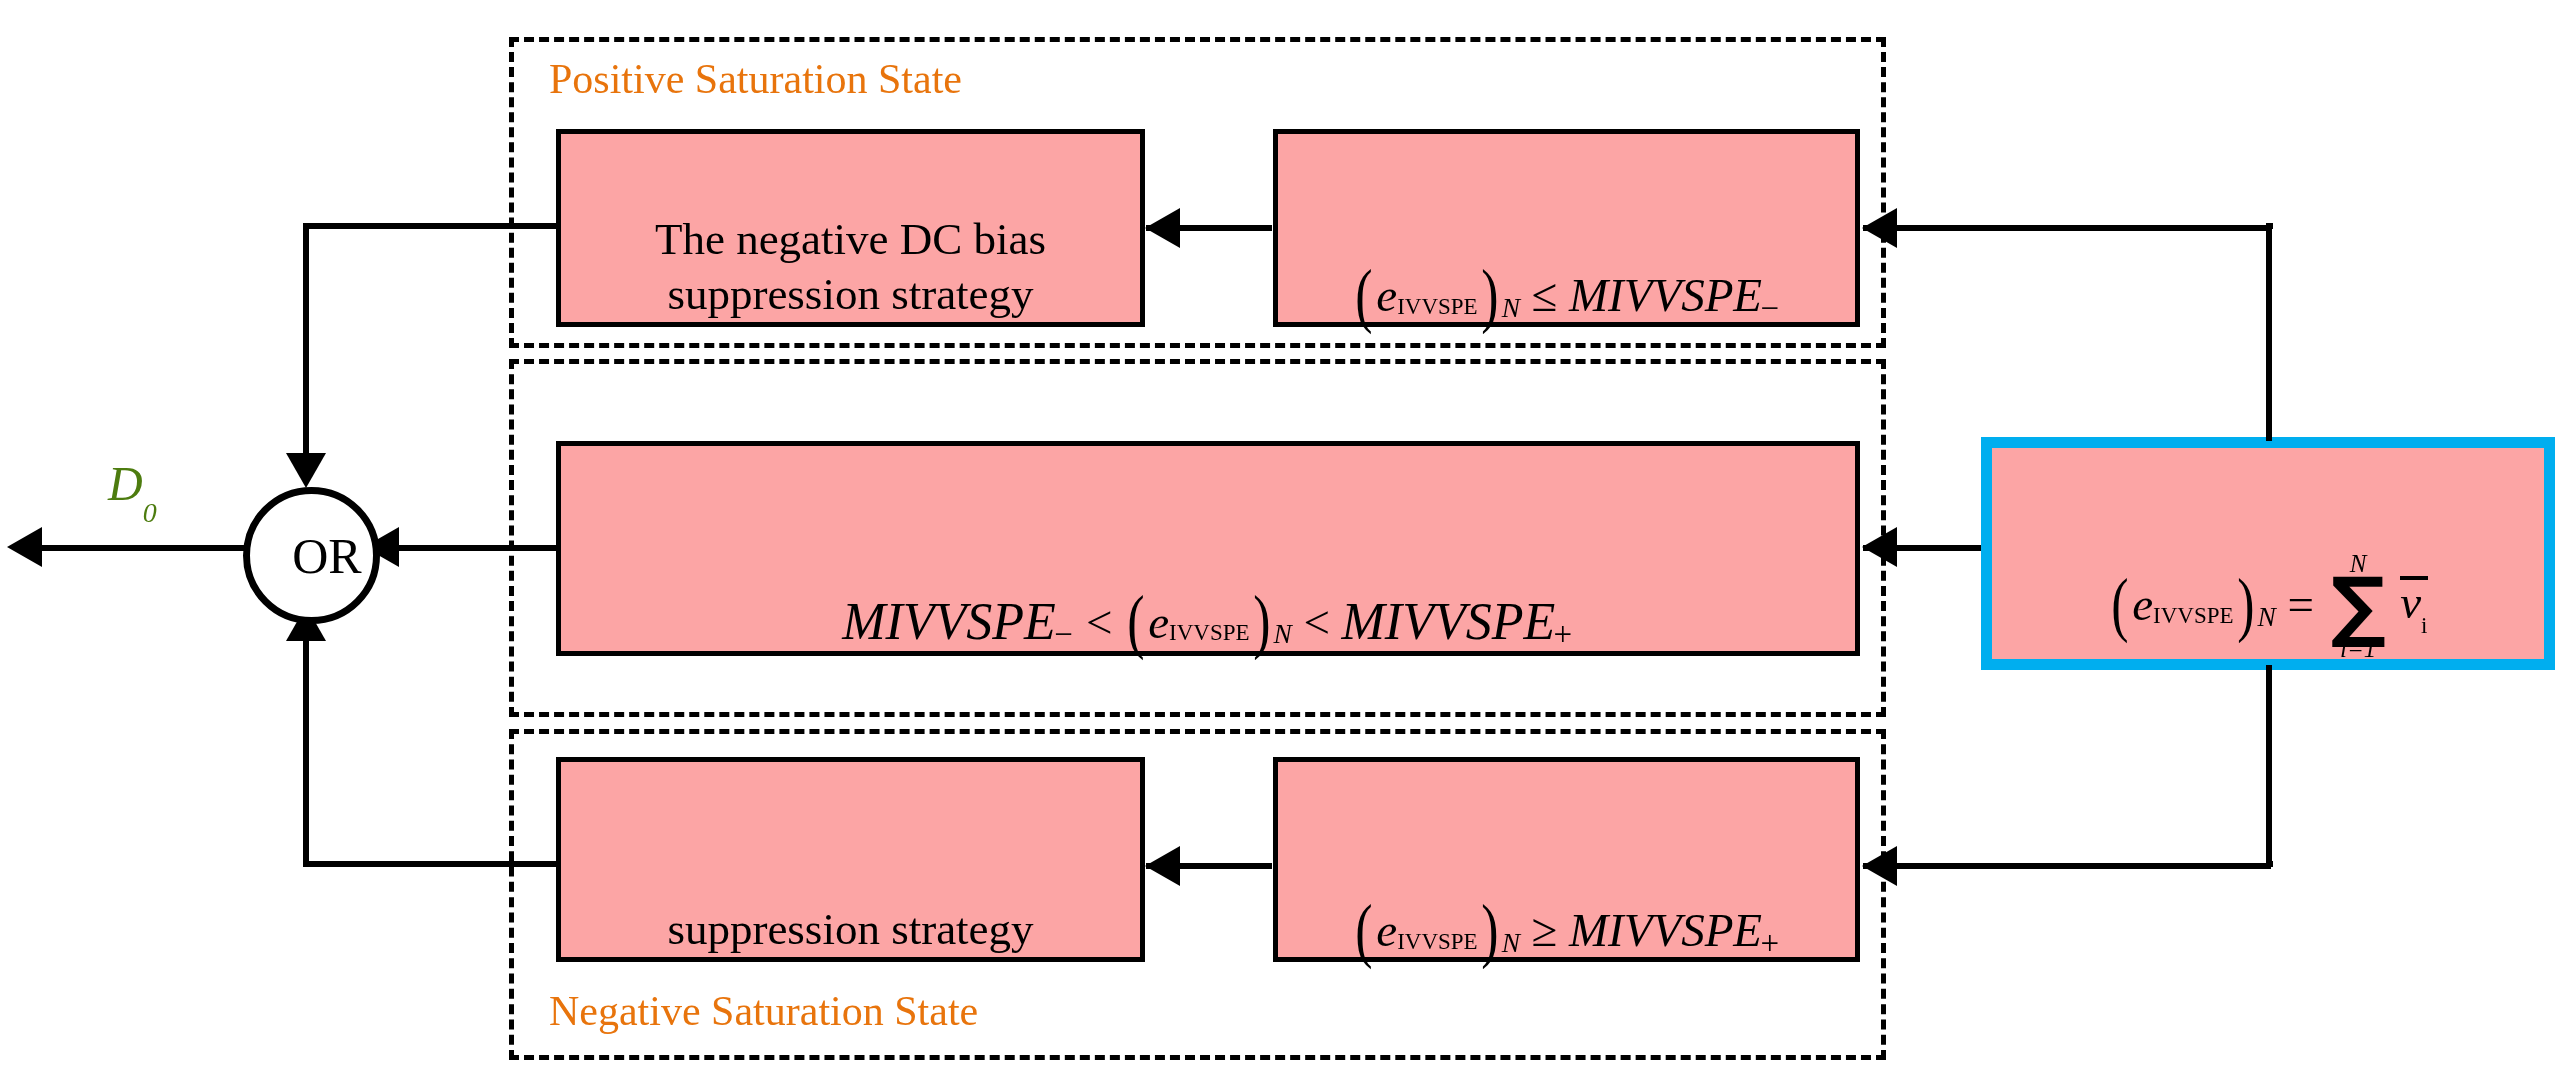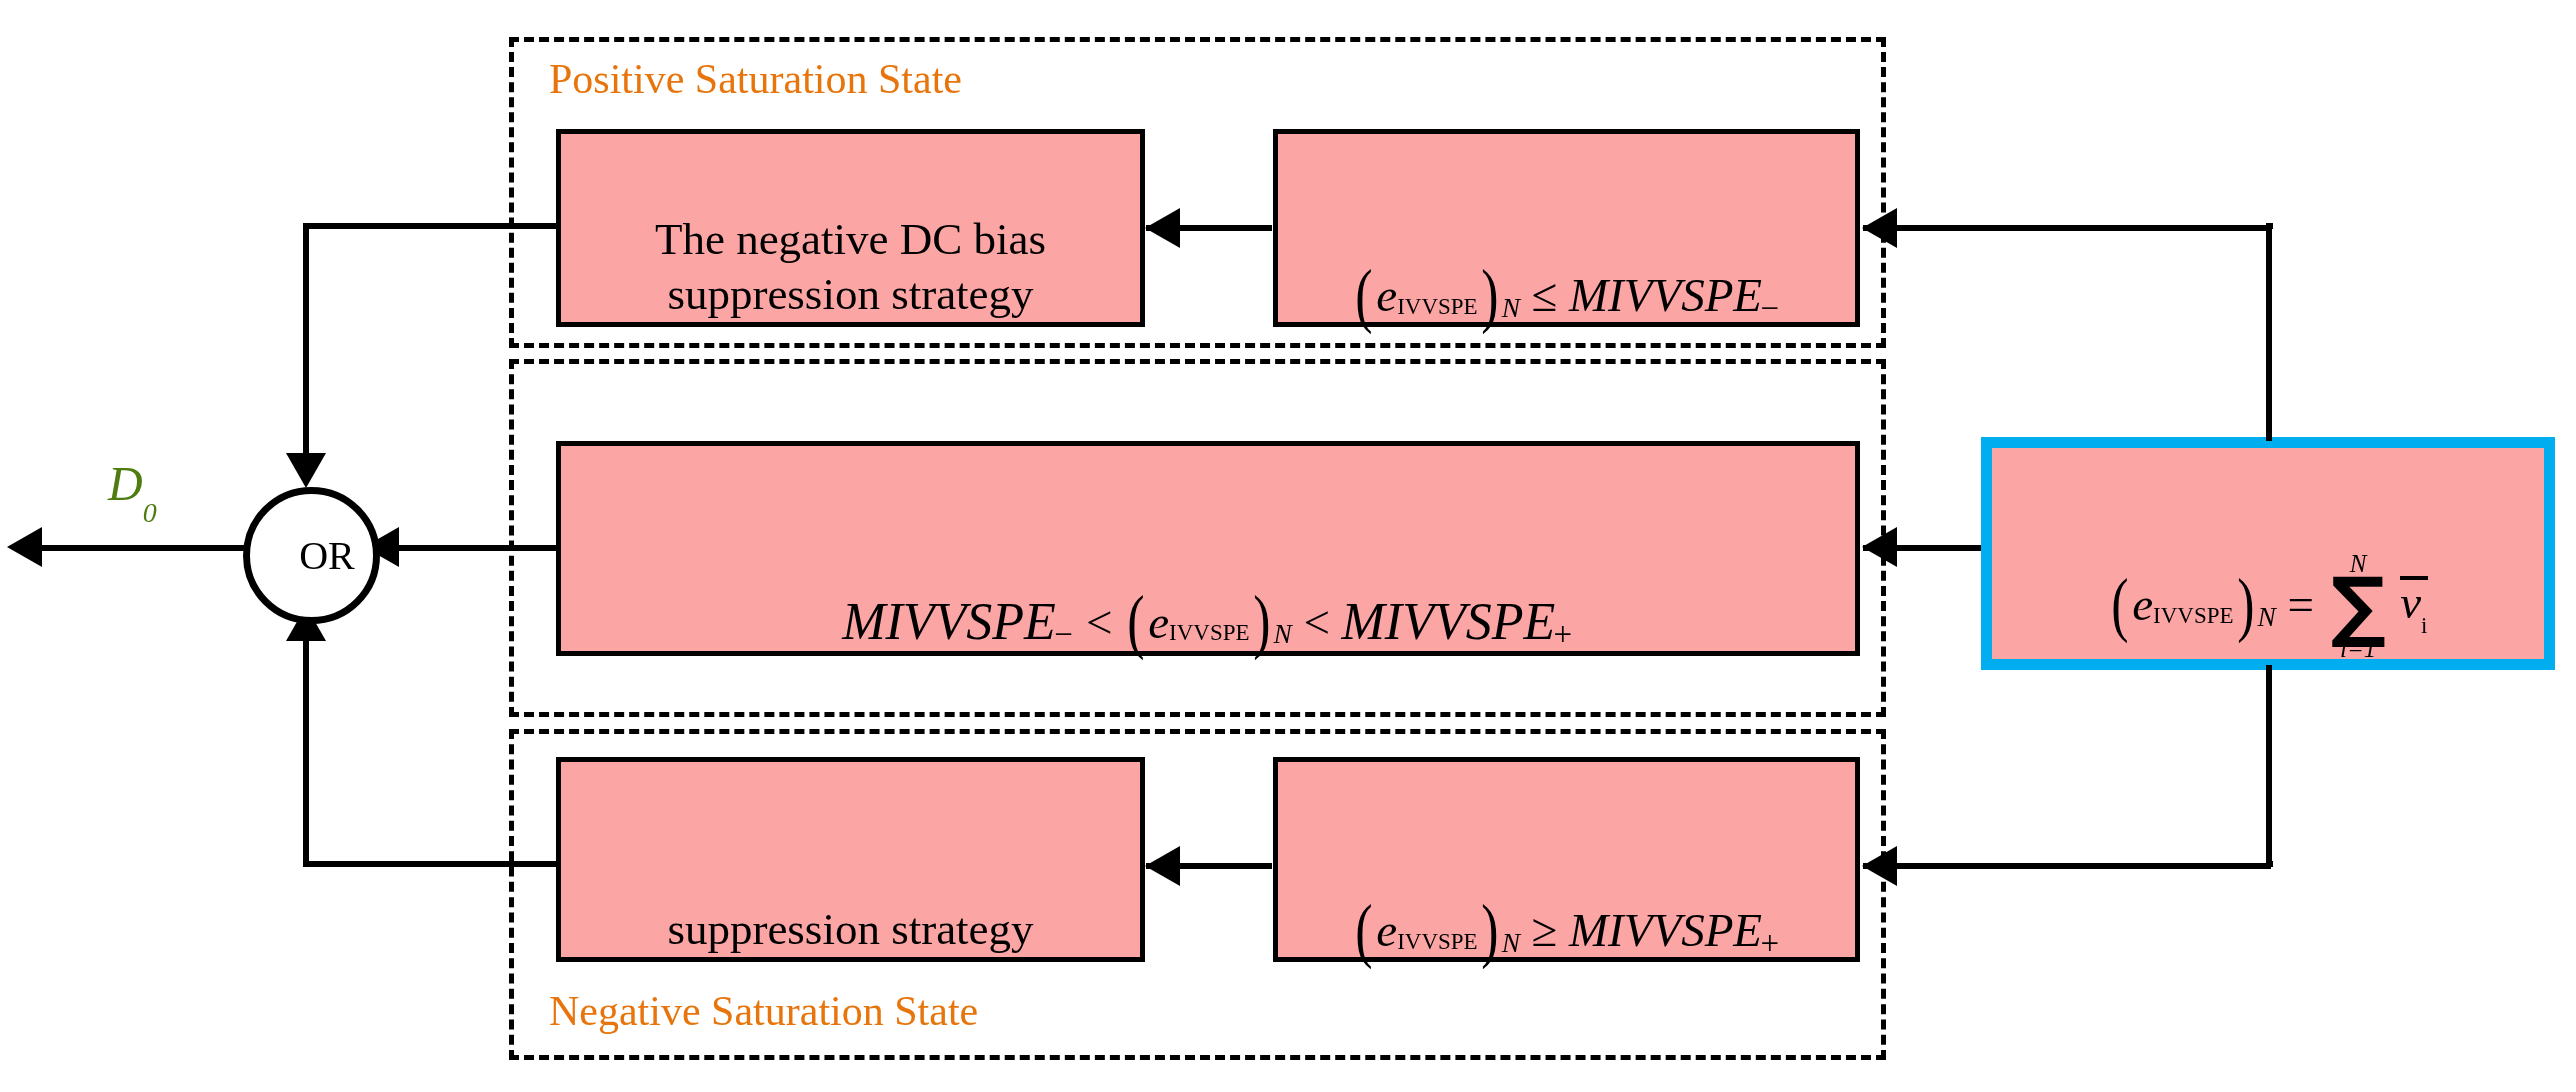--- a/index.html
+++ b/index.html
@@ -33,21 +33,21 @@
   .sumwrap{display:inline-flex;flex-direction:column;align-items:center;justify-content:center;
            margin:0 5px;position:relative;top:1.7px;}
   .sum-lim{font-size:25px;font-style:italic;line-height:1;}
   .sum-sym{font-size:77px;line-height:0.78;font-family:"DejaVu Sans",sans-serif;font-weight:700;}
   .barvar{display:inline-flex;flex-direction:column;align-items:center;margin-left:9px;position:relative;top:-1.7px;}
   .barline{display:block;width:28px;height:4.2px;background:#000;margin-bottom:-5px;}
 
   
   .or-gate{position:absolute;border:7.5px solid #000;border-radius:50%;background:#fff;
            display:flex;align-items:center;justify-content:center;}
-  .or-gate span{font-size:40px;color:#000;font-family:"Liberation Serif","DejaVu Serif",serif;margin-left:31px;}
+  .or-gate span{font-size:50px;color:#000;font-family:"Liberation Serif","DejaVu Serif",serif;margin-left:31px;}
 
   
   .wire{position:absolute;background:#000;}
   .wire.h{height:5.8px;}
   .wire.v{width:5.8px;}
   .arrow{position:absolute;width:0;height:0;}
   .arrow.left{border-top:20px solid transparent;border-bottom:20px solid transparent;border-right:35px solid #000;}
   .arrow.down{border-left:20px solid transparent;border-right:20px solid transparent;border-top:35px solid #000;}
   .arrow.up{border-left:20px solid transparent;border-right:20px solid transparent;border-bottom:35px solid #000;}
 

